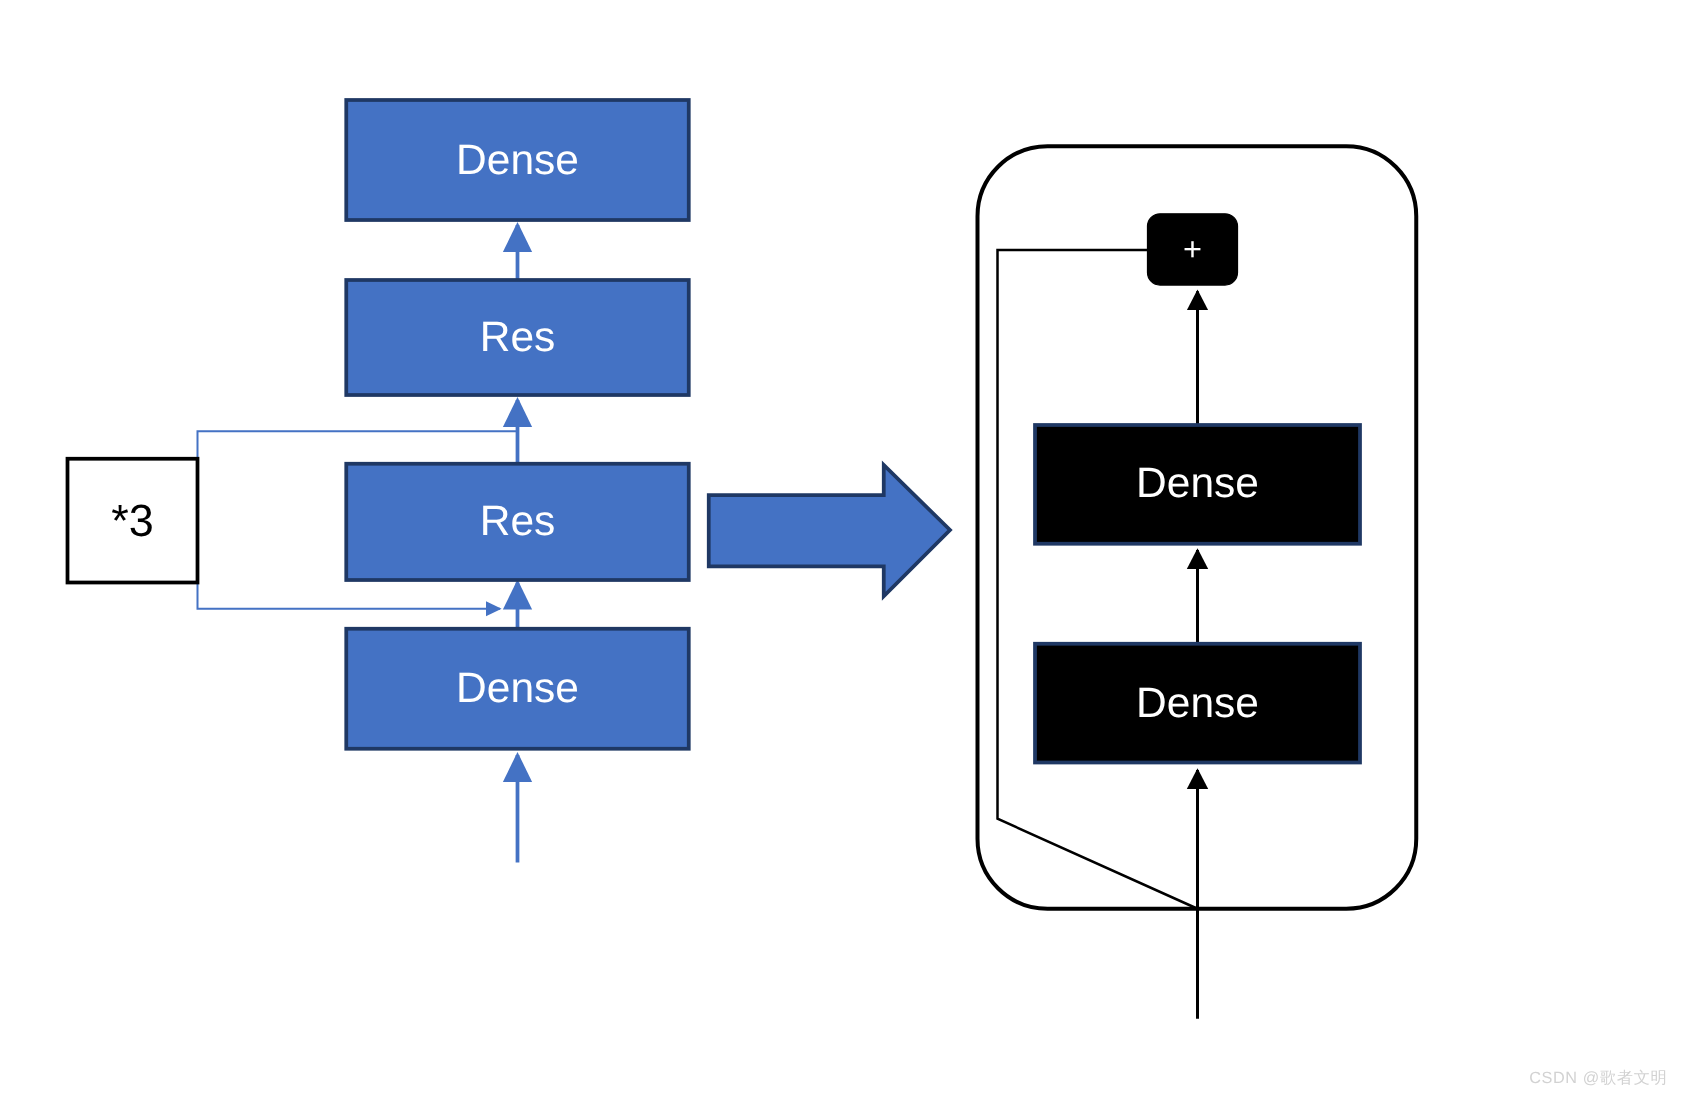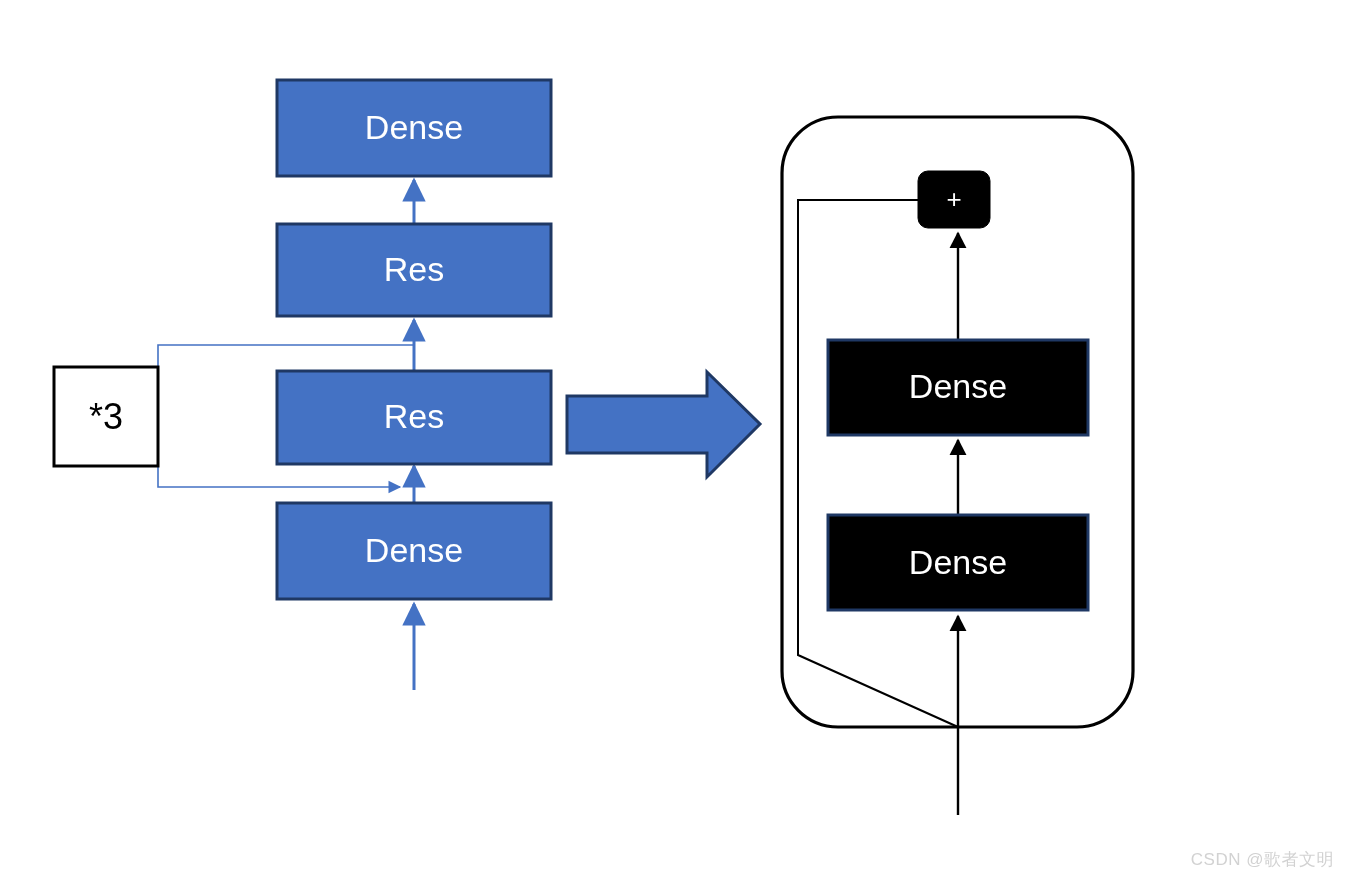--- a/index.html
+++ b/index.html
@@ -26,21 +26,21 @@
   }
   .box-label {
     font-family: "Liberation Sans", sans-serif;
     font-weight: 400;
   }
   .wm {
     position: absolute;
     right: 14px;
     bottom: 14px;
     font-family: "Liberation Sans", sans-serif;
-    font-size: 17px;
+    font-size: 13px;
     color: #d2d2d2;
     letter-spacing: 0.5px;
     user-select: none;
   }
 </style>
 </head>
 <body>
 
 <div id="canvas">
 

